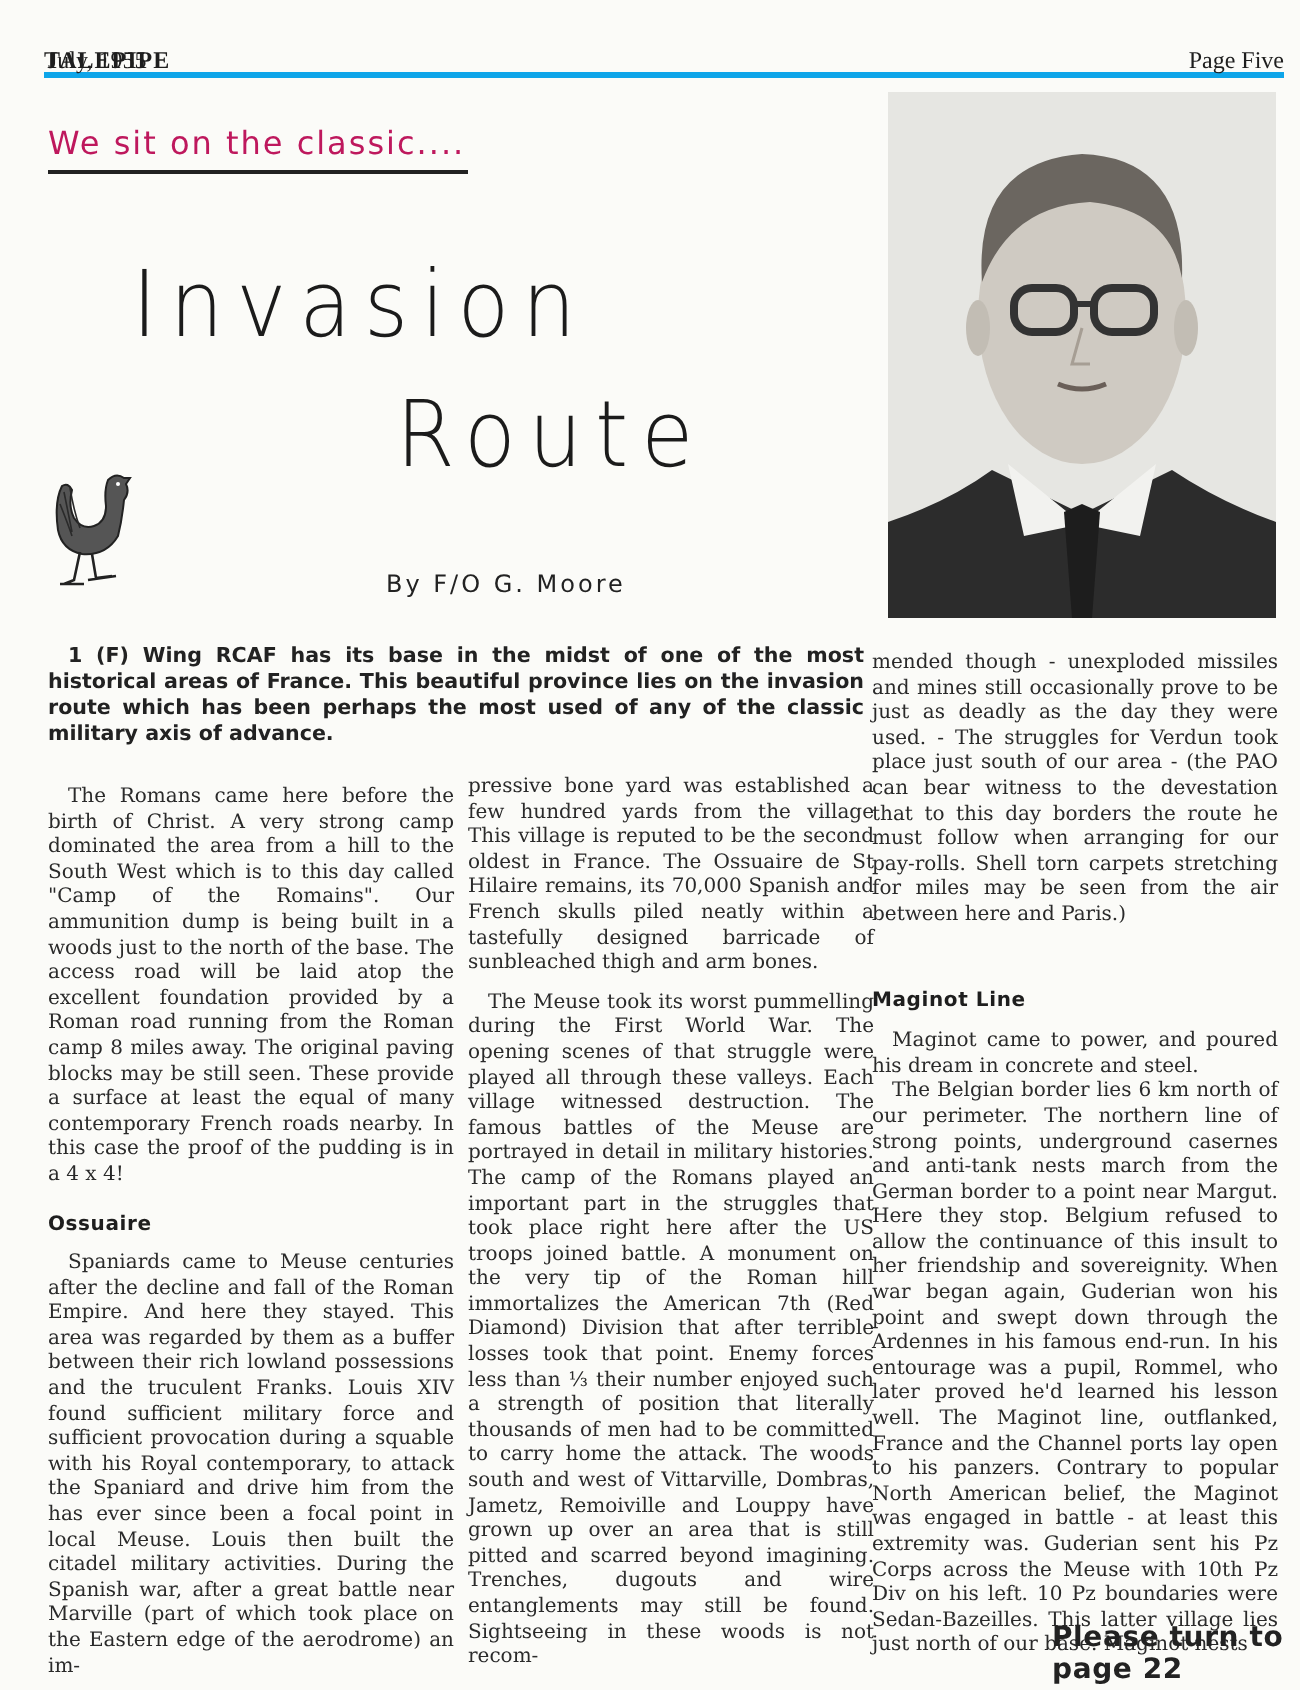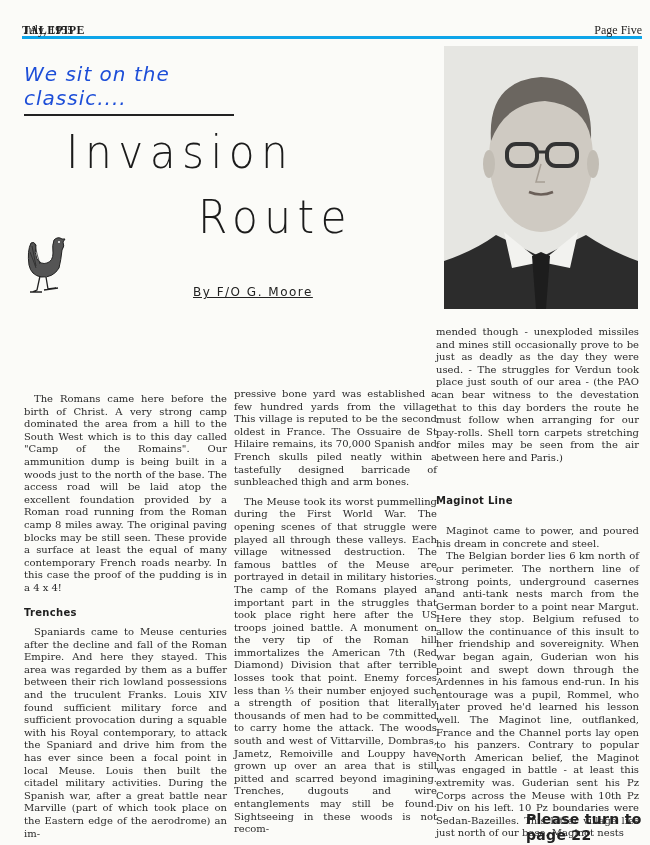--- a/index.html
+++ b/index.html
@@ -20,41 +20,40 @@
     font-size: 12px;
     border-bottom: 3px solid #0ea5e9;
   }
   .run-head .l { position: absolute; left: 2px; top: 3px; }
   .run-head .c { position: absolute; left: 0; right: 16px; top: 3px; text-align: left; font-weight: bold; letter-spacing: .5px; }
   .run-head .r { position: absolute; right: 0; top: 3px; text-align: right; }
 
   
   .kicker {
     position: absolute; left: 24px; top: 62px; width: 210px;
-    font-family: "DejaVu Sans", sans-serif; font-style: italic;
-    font-size: 20px; letter-spacing: 1px; color: #1d4ed8;
+    font-family: "DejaVu Sans", sans-serif; 
+    font-size: 16px; letter-spacing: 1px; color: #be185d;
     border-bottom: 2px solid #222; padding-bottom: 4px;
   }
 
   .title-1, .title-2 {
     position: absolute;
     font-family: "DejaVu Sans", sans-serif; font-weight: 300;
     font-size: 46px; letter-spacing: 7px; color: #1b1b1b;
     transform: scaleX(.92); transform-origin: left;
   }
   .title-1 { left: 66px; top: 125px; }
   .title-2 { left: 198px; top: 190px; }
 
   .rooster { position: absolute; left: 24px; top: 232px; width: 48px; height: 68px; }
 
   .byline {
     position: absolute; left: 193px; top: 285px;
     font-family: "DejaVu Sans", sans-serif; font-size: 12px; letter-spacing: 1.5px;
     color: #222;
-    text-decoration: underline;
   }
 
   .photo {
     position: absolute; left: 444px; top: 46px; width: 194px; height: 263px;
     background: #e4e4e0;
   }
 
   .lede {
     position: absolute; left: 24px; top: 322px; width: 408px;
     font-family: "DejaVu Sans", sans-serif; font-weight: bold;
@@ -116,33 +115,34 @@
     <path d="M47 95 q-4 -60 50 -64 q52 2 50 62 q-6 -34 -46 -38 q-40 2 -54 40z" fill="#6b6660"></path>
     <rect x="63" y="98" width="30" height="22" rx="9" fill="none" stroke="#333" stroke-width="4"></rect>
     <rect x="103" y="98" width="30" height="22" rx="9" fill="none" stroke="#333" stroke-width="4"></rect>
     <path d="M93 106 h10" stroke="#333" stroke-width="3"></path>
     <path d="M85 146 q12 5 24 0" stroke="#6a5f58" stroke-width="2.5" fill="none"></path>
     <path d="M97 118 l-5 18 h9" stroke="#a69e94" stroke-width="1.5" fill="none"></path>
     <ellipse cx="45" cy="118" rx="6" ry="14" fill="#c2bdb4"></ellipse>
     <ellipse cx="149" cy="118" rx="6" ry="14" fill="#c2bdb4"></ellipse>
   </svg>
 
+  <div class="lede">1 (F) Wing RCAF has its base in the midst of one of the most historical areas of France. This beautiful province lies on the invasion route which has been perhaps the most used of any of the classic military axis of advance.</div>
 
   <div class="col c1">
     <p style="margin-top:5px">The Romans came here before the birth of Christ. A very strong camp dominated the area from a hill to the South West which is to this day called "Camp of the Romains". Our ammunition dump is being built in a woods just to the north of the base. The access road will be laid atop the excellent foundation provided by a Roman road running from the Roman camp 8 miles away. The original paving blocks may be still seen. These provide a surface at least the equal of many contemporary French roads nearby. In this case the proof of the pudding is in a 4 x 4!</p>
-    <h3 style="margin-top:12px">Trenches</h3>
+    <h3 style="margin-top:12px">Ossuaire</h3>
     <p style="margin-top:7px">Spaniards came to Meuse centuries after the decline and fall of the Roman Empire. And here they stayed. This area was regarded by them as a buffer between their rich lowland possessions and the truculent Franks. Louis XIV found sufficient military force and sufficient provocation during a squable with his Royal contemporary, to attack the Spaniard and drive him from the has ever since been a focal point in local Meuse. Louis then built the citadel military activities. During the Spanish war, after a great battle near Marville (part of which took place on the Eastern edge of the aerodrome) an im-</p>
   </div>
 
   <div class="col c2">
     <p class="cont">pressive bone yard was established a few hundred yards from the village This village is reputed to be the second oldest in France. The Ossuaire de St Hilaire remains, its 70,000 Spanish and French skulls piled neatly within a tastefully designed barricade of sunbleached thigh and arm bones.</p>
     <p style="margin-top:7px">The Meuse took its worst pummelling during the First World War. The opening scenes of that struggle were played all through these valleys. Each village witnessed destruction. The famous battles of the Meuse are portrayed in detail in military histories. The camp of the Romans played an important part in the struggles that took place right here after the US troops joined battle. A monument on the very tip of the Roman hill immortalizes the American 7th (Red Diamond) Division that after terrible losses took that point. Enemy forces less than ⅓ their number enjoyed such a strength of position that literally thousands of men had to be committed to carry home the attack. The woods south and west of Vittarville, Dombras, Jametz, Remoiville and Louppy have grown up over an area that is still pitted and scarred beyond imagining. Trenches, dugouts and wire entanglements may still be found. Sightseeing in these woods is not recom-</p>
   </div>
 
   <div class="col c3">
     <p class="cont">mended though - unexploded missiles and mines still occasionally prove to be just as deadly as the day they were used. - The struggles for Verdun took place just south of our area - (the PAO can bear witness to the devestation that to this day borders the route he must follow when arranging for our pay-rolls. Shell torn carpets stretching for miles may be seen from the air between here and Paris.)</p>
     <h3 style="margin-top:30px">Maginot Line</h3>
-    <p style="margin-top:18px">Maginot came to power, and poured his dream in concrete and steel.</p>
+    <p style="margin-top:8px">Maginot came to power, and poured his dream in concrete and steel.</p>
     <p>The Belgian border lies 6 km north of our perimeter. The northern line of strong points, underground casernes and anti-tank nests march from the German border to a point near Margut. Here they stop. Belgium refused to allow the continuance of this insult to her friendship and sovereignity. When war began again, Guderian won his point and swept down through the Ardennes in his famous end-run. In his entourage was a pupil, Rommel, who later proved he'd learned his lesson well. The Maginot line, outflanked, France and the Channel ports lay open to his panzers. Contrary to popular North American belief, the Maginot was engaged in battle - at least this extremity was. Guderian sent his Pz Corps across the Meuse with 10th Pz Div on his left. 10 Pz boundaries were Sedan-Bazeilles. This latter village lies just north of our base. Maginot nests</p>
   </div>
 
   <div class="turn">Please turn to page 22</div>
 </div>
 
 </body></html>

